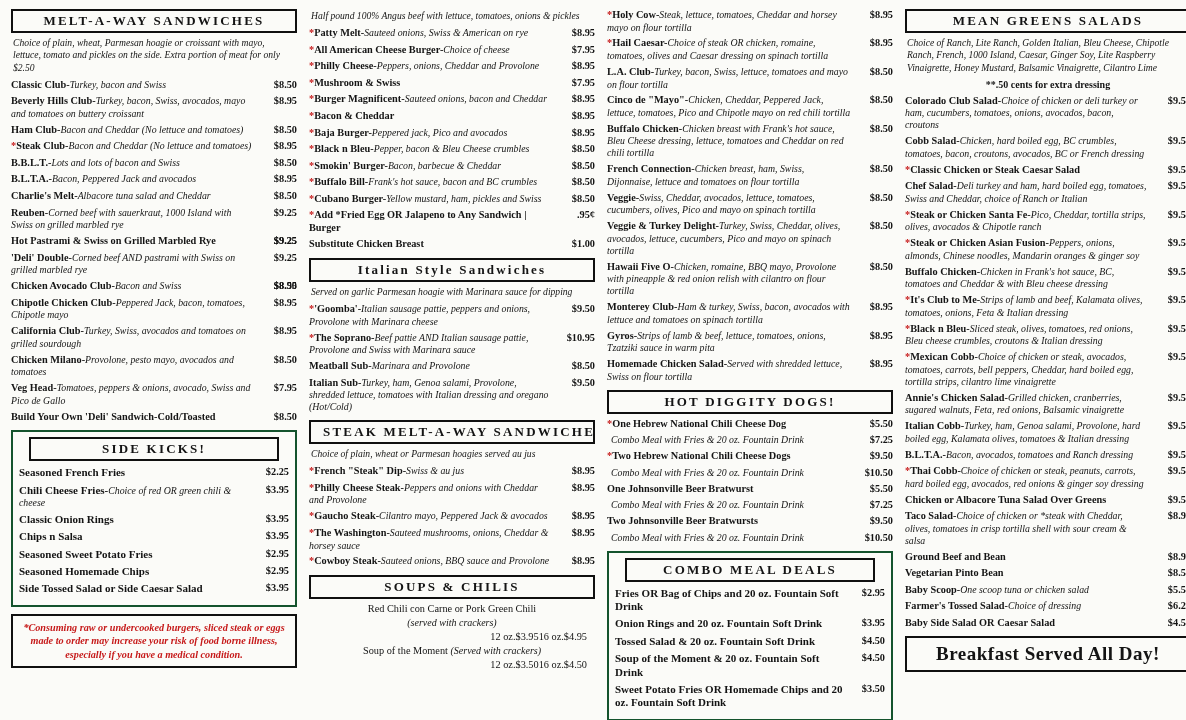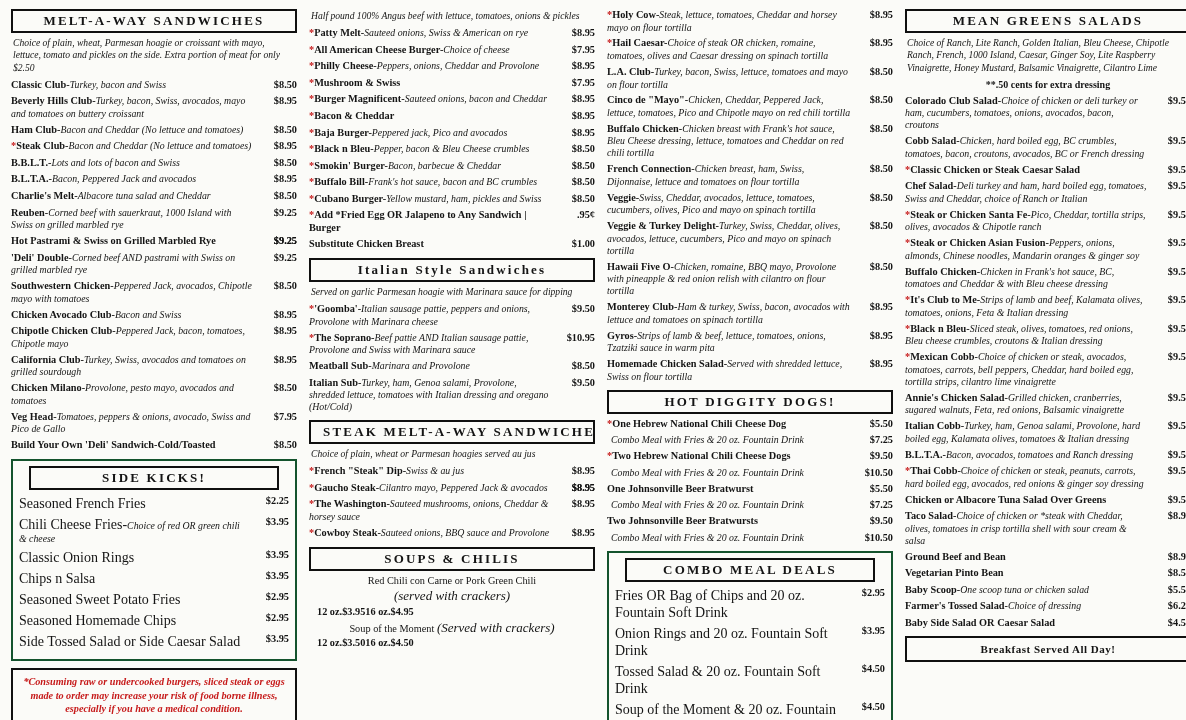--- a/index.html
+++ b/index.html
@@ -9,53 +9,53 @@
   .col{width:286px;flex:0 0 286px}
   .section{margin-bottom:7px}
   .title-box{border:2px solid #101010;text-align:center;font-weight:700;font-size:13px;letter-spacing:2.2px;padding:2px 12px;margin-bottom:4px;white-space:nowrap;overflow:hidden}
   .subtitle{font-style:italic;text-align:left;font-size:9.6px;line-height:1.28;margin:1px 2px 5px}
   .subtitle-note{font-weight:700;text-align:center;font-size:10px;margin-bottom:5px}
   .item{position:relative;padding-right:42px;margin-bottom:4px;font-size:9.8px;line-height:1.22}
   .price{position:absolute;right:0;top:0;font-weight:700;font-size:10.3px}
   .iname,.dash{font-weight:700;font-size:10.3px}
   .idesc{font-style:italic}
   .star{color:#c61a1a;font-weight:700;font-size:10.3px}
-  .item.plain .iname,.item.plain .dash{font-weight:400;font-size:14px}
+  .item.plain .iname,.item.plain .dash{font-weight:700;font-size:11px}
   .item.combo{padding-left:4px}
   .boxed{border:2px solid #14532d;padding:5px 6px}
   .boxed .title-box{margin:0 10px 5px}
   .warn-box{border:2px solid #101010;padding:5px 3px;margin-top:2px}
   .warn-text{color:#c61a1a;font-weight:700;font-style:italic;font-size:10.2px;line-height:1.32;text-align:center}
   .banner-box{border:2px solid #101010;padding:5px;margin-top:4px}
-  .banner-text{font-weight:700;font-size:11px;text-align:center;letter-spacing:.5px}
+  .banner-text{font-weight:700;font-size:19px;text-align:center;letter-spacing:.5px}
   .soup-line{text-align:center;font-size:10.3px;line-height:1.25;margin-bottom:1px}
   .sl-bold{font-weight:400}
-  .sl-italic{font-style:italic;font-size:13px}
-  .soup-sizes{display:flex;justify-content:flex-start;font-weight:700;font-size:10.3px;margin:1px 8px 3px}
+  .sl-italic{font-style:italic;font-size:10px}
+  .soup-sizes{display:flex;justify-content:flex-end;font-weight:400;font-size:10.3px;margin:1px 8px 3px}
 </style>
 </head>
 <body>
 
 <div id="menu">
     <div class="col">
       <div class="section">
         <div class="title-box">MELT-A-WAY SANDWICHES</div>
         <div class="subtitle">Choice of plain, wheat, Parmesan hoagie or croissant with mayo, lettuce, tomato and pickles on the side. Extra portion of meat for only  $2.50</div>
         <div class="item"><span class="itxt"><span class="iname">Classic Club</span><span class="dash">-</span><span class="idesc">Turkey, bacon and Swiss</span></span><span class="price">$8.50</span></div>
         <div class="item"><span class="itxt"><span class="iname">Beverly Hills Club</span><span class="dash">-</span><span class="idesc">Turkey, bacon, Swiss, avocados, mayo and tomatoes on buttery croissant</span></span><span class="price">$8.95</span></div>
         <div class="item"><span class="itxt"><span class="iname">Ham Club</span><span class="dash">-</span><span class="idesc">Bacon and Cheddar (No lettuce and tomatoes)</span></span><span class="price">$8.50</span></div>
         <div class="item"><span class="itxt"><span class="star">*</span><span class="iname">Steak Club</span><span class="dash">-</span><span class="idesc">Bacon and Cheddar (No lettuce and tomatoes)</span></span><span class="price">$8.95</span></div>
         <div class="item"><span class="itxt"><span class="iname">B.B.L.T.</span><span class="dash">-</span><span class="idesc">Lots and lots of bacon and Swiss</span></span><span class="price">$8.50</span></div>
         <div class="item"><span class="itxt"><span class="iname">B.L.T.A.</span><span class="dash">-</span><span class="idesc">Bacon, Peppered Jack and avocados</span></span><span class="price">$8.95</span></div>
         <div class="item"><span class="itxt"><span class="iname">Charlie's Melt</span><span class="dash">-</span><span class="idesc">Albacore tuna salad and Cheddar</span></span><span class="price">$8.50</span></div>
         <div class="item"><span class="itxt"><span class="iname">Reuben</span><span class="dash">-</span><span class="idesc">Corned beef with sauerkraut, 1000 Island with Swiss on grilled marbled rye</span></span><span class="price">$9.25</span></div>
         <div class="item"><span class="price">$9.25</span></div>
         <div class="item"><span class="itxt"><span class="iname">Hot Pastrami &amp; Swiss on Grilled Marbled Rye</span></span><span class="price">$9.25</span></div>
         <div class="item"><span class="itxt"><span class="iname">'Deli' Double</span><span class="dash">-</span><span class="idesc">Corned beef AND pastrami with Swiss on grilled marbled rye</span></span><span class="price">$9.25</span></div>
-        <div class="item"><span class="itxt"><span class="iname">Southwestern Chicken</span><span class="dash">-</span><span class="idesc">Peppered Jack, avocados, Chipotle mayo with tomatoes</span></span><span class="price">$8.50</span></div>
+        <div class="item"><span class="price">$8.50</span></div>
         <div class="item"><span class="itxt"><span class="iname">Chicken Avocado Club</span><span class="dash">-</span><span class="idesc">Bacon and Swiss</span></span><span class="price">$8.95</span></div>
         <div class="item"><span class="itxt"><span class="iname">Chipotle Chicken Club</span><span class="dash">-</span><span class="idesc">Peppered Jack, bacon, tomatoes, Chipotle mayo</span></span><span class="price">$8.95</span></div>
         <div class="item"><span class="itxt"><span class="iname">California Club</span><span class="dash">-</span><span class="idesc">Turkey, Swiss, avocados and tomatoes on grilled sourdough</span></span><span class="price">$8.95</span></div>
         <div class="item"><span class="itxt"><span class="iname">Chicken Milano</span><span class="dash">-</span><span class="idesc">Provolone, pesto mayo, avocados and tomatoes</span></span><span class="price">$8.50</span></div>
         <div class="item"><span class="itxt"><span class="iname">Veg Head</span><span class="dash">-</span><span class="idesc">Tomatoes, peppers &amp; onions, avocado, Swiss and Pico de Gallo</span></span><span class="price">$7.95</span></div>
         <div class="item"><span class="itxt"><span class="iname">Build Your Own 'Deli' Sandwich-Cold/Toasted</span></span><span class="price">$8.50</span></div>
       </div>
       <div class="section boxed">
         <div class="title-box">SIDE KICKS!</div>
         <div class="item plain"><span class="itxt"><span class="iname">Seasoned French Fries</span></span><span class="price">$2.25</span></div>
@@ -92,21 +92,21 @@
         <div class="subtitle">Served on garlic Parmesan hoagie with Marinara sauce for dipping</div>
         <div class="item"><span class="itxt"><span class="star">*</span><span class="iname">'Goomba'</span><span class="dash">-</span><span class="idesc">Italian sausage pattie, peppers and onions, Provolone with Marinara cheese</span></span><span class="price">$9.50</span></div>
         <div class="item"><span class="itxt"><span class="star">*</span><span class="iname">The Soprano</span><span class="dash">-</span><span class="idesc">Beef pattie AND Italian sausage pattie, Provolone and Swiss with Marinara sauce</span></span><span class="price">$10.95</span></div>
         <div class="item"><span class="itxt"><span class="iname">Meatball Sub</span><span class="dash">-</span><span class="idesc">Marinara and Provolone</span></span><span class="price">$8.50</span></div>
         <div class="item"><span class="itxt"><span class="iname">Italian Sub</span><span class="dash">-</span><span class="idesc">Turkey, ham, Genoa salami, Provolone, shredded lettuce, tomatoes with Italian dressing and oregano (Hot/Cold)</span></span><span class="price">$9.50</span></div>
       </div>
       <div class="section">
         <div class="title-box">STEAK MELT-A-WAY SANDWICHES</div>
         <div class="subtitle">Choice of plain, wheat or Parmesan hoagies served au jus</div>
         <div class="item"><span class="itxt"><span class="star">*</span><span class="iname">French "Steak" Dip</span><span class="dash">-</span><span class="idesc">Swiss &amp; au jus</span></span><span class="price">$8.95</span></div>
-        <div class="item"><span class="price">$8.95</span></div>
+        <div class="item"><span class="itxt"><span class="star">*</span><span class="iname">Philly Cheese Steak</span><span class="dash">-</span><span class="idesc">Peppers and onions with Cheddar and Provolone</span></span><span class="price">$8.95</span></div>
         <div class="item"><span class="itxt"><span class="star">*</span><span class="iname">Gaucho Steak</span><span class="dash">-</span><span class="idesc">Cilantro mayo, Peppered Jack &amp; avocados</span></span><span class="price">$8.95</span></div>
         <div class="item"><span class="itxt"><span class="star">*</span><span class="iname">The Washington</span><span class="dash">-</span><span class="idesc">Sauteed mushrooms, onions, Cheddar &amp; horsey sauce</span></span><span class="price">$8.95</span></div>
         <div class="item"><span class="itxt"><span class="star">*</span><span class="iname">Cowboy Steak</span><span class="dash">-</span><span class="idesc">Sauteed onions, BBQ sauce and Provolone</span></span><span class="price">$8.95</span></div>
       </div>
       <div class="section">
         <div class="title-box">SOUPS &amp; CHILIS</div>
         <div class="soup-line"><span class="sl-bold">Red Chili con Carne or Pork Green Chili</span></div>
         <div class="soup-line"><span class="sl-italic">(served with crackers)</span></div>
         <div class="soup-sizes">
           <span class="sz">12 oz.</span>

